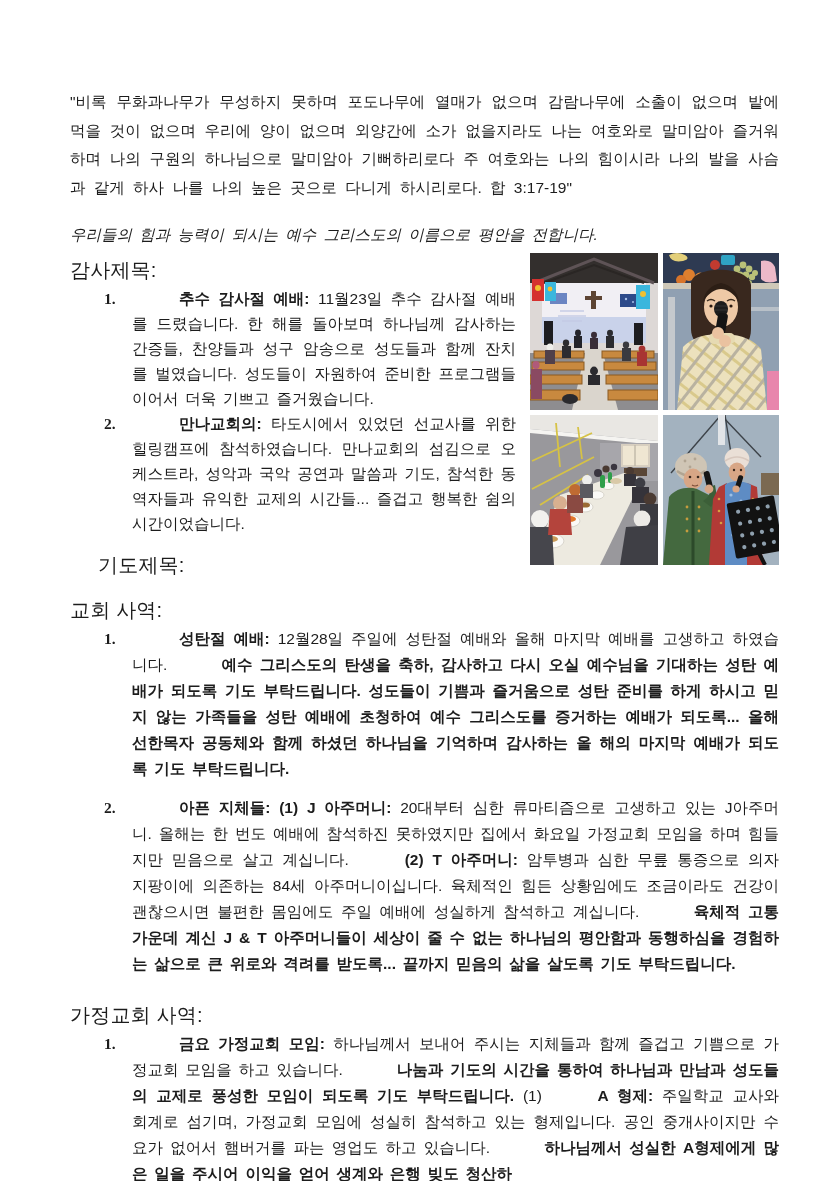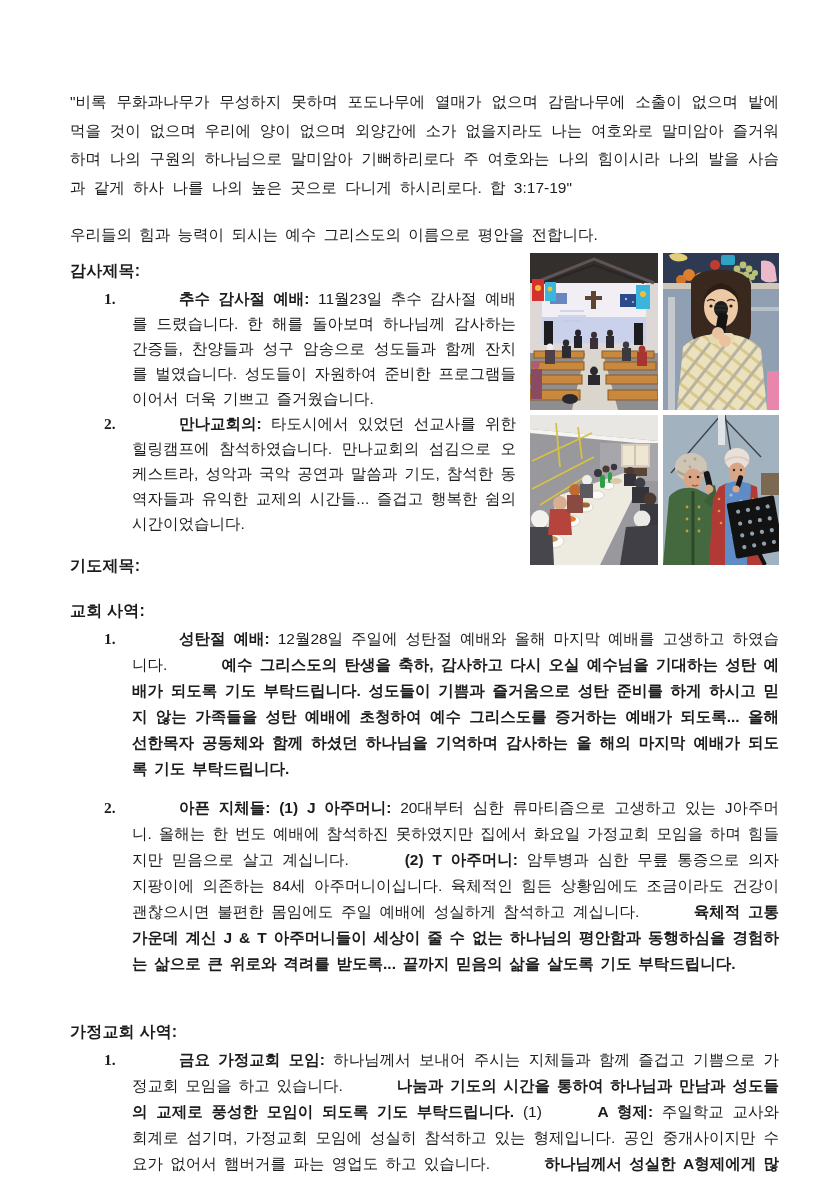--- a/index.html
+++ b/index.html
@@ -2,25 +2,25 @@
 <html lang="ko"><head>
 <meta charset="utf-8">
 <style>
   html,body{margin:0;padding:0;background:#ffffff;}
   .page{
     width:835px;height:1181px;background:#ffffff;overflow:hidden;
     font-family:"Liberation Sans","DejaVu Sans",sans-serif;color:#1c1c1c;
     box-sizing:border-box;padding:88px 56px 0 70px;position:relative;
   }
   .quote{margin:0;font-size:15.5px;line-height:28.5px;text-align:justify;word-spacing:4px;}
-  .greeting{margin:19px 0 0;font-size:15.5px;line-height:28px;word-spacing:3px;}
-  h3.h{margin:14px 0 0;font-size:16px;line-height:25px;font-weight:700;letter-spacing:.2px;}
+  .greeting{margin:19px 0 0;font-size:15.5px;line-height:28px;word-spacing:3px;font-style:italic;}
+  h3.h{margin:14px 0 0;font-size:20px;line-height:25px;font-weight:400;letter-spacing:.2px;}
   h3.h-first{margin-top:9px;}
   h3.h-tight{margin-top:20px;}
-  h3.h-house{margin-top:42px;}
+  h3.h-house{margin-top:26px;}
   .collage{
     float:right;width:249px;height:312px;margin:4px 0 10px 14px;
     display:grid;grid-template-columns:128px 116px;grid-template-rows:157px 150px;gap:5px;
   }
   .collage figure{margin:0;padding:0;overflow:hidden;background:#cfcfcf;}
   .collage svg{display:block;width:100%;height:100%;}
   ol.list{list-style:none;margin:3px 0 0;padding:0;}
   ol.list li{
     position:relative;padding-left:62px;font-size:15.5px;text-align:justify;
     word-spacing:2.5px;
@@ -300,21 +300,21 @@
     <li>
       <span class="num">1.</span>
       <span><span class="b">추수 감사절 예배:</span><span> 11월23일 추수 감사절 예배를 드렸습니다. 한 해를 돌아보며 하나님께 감사하는 간증들, 찬양들과 성구 암송으로 성도들과 함께 잔치를 벌였습니다. 성도들이 자원하여 준비한 프로그램들이어서 더욱 기쁘고 즐거웠습니다.</span></span>
     </li>
     <li>
       <span class="num">2.</span>
       <span><span class="b">만나교회의:</span><span> 타도시에서 있었던 선교사를 위한 힐링캠프에 참석하였습니다. 만나교회의 섬김으로 오케스트라, 성악과 국악 공연과 말씀과 기도, 참석한 동역자들과 유익한 교제의 시간들... 즐겁고 행복한 쉼의 시간이었습니다.</span></span>
     </li>
   </ol>
 
-  <h3 class="h" style="margin-top:17px;">기도제목:</h3>
+  <h3 class="h" style="margin-top:17px;margin-left:28px;">기도제목:</h3>
   <h3 class="h h-tight">교회 사역:</h3>
 
   <ol class="list clist">
     <li>
       <span class="num">1.</span>
       <span><span class="b">성탄절 예배:</span><span> 12월28일 주일에 성탄절 예배와 올해 마지막 예배를 고생하고 하였습니다. </span><span class="b">예수 그리스도의 탄생을 축하, 감사하고 다시 오실 예수님을 기대하는 성탄 예배가 되도록 기도 부탁드립니다. 성도들이 기쁨과 즐거움으로 성탄 준비를 하게 하시고 믿지 않는 가족들을 성탄 예배에 초청하여 예수 그리스도를 증거하는 예배가 되도록... 올해 선한목자 공동체와 함께 하셨던 하나님을 기억하며 감사하는 올 해의 마지막 예배가 되도록 기도 부탁드립니다.</span></span>
     </li>
     <li>
       <span class="num">2.</span>
       <span><span class="b">아픈 지체들: (1) J 아주머니:</span><span> 20대부터 심한 류마티즘으로 고생하고 있는 J아주머니. 올해는 한 번도 예배에 참석하진 못하였지만 집에서 화요일 가정교회 모임을 하며 힘들지만 믿음으로 살고 계십니다. </span><span class="b">(2) T 아주머니:</span><span> 암투병과 심한 무릎 통증으로 의자 지팡이에 의존하는 84세 아주머니이십니다. 육체적인 힘든 상황임에도 조금이라도 건강이 괜찮으시면 불편한 몸임에도 주일 예배에 성실하게 참석하고 계십니다. </span><span class="b">육체적 고통 가운데 계신 J &amp; T 아주머니들이 세상이 줄 수 없는 하나님의 평안함과 동행하심을 경험하는 삶으로 큰 위로와 격려를 받도록... 끝까지 믿음의 삶을 살도록 기도 부탁드립니다.</span></span>

